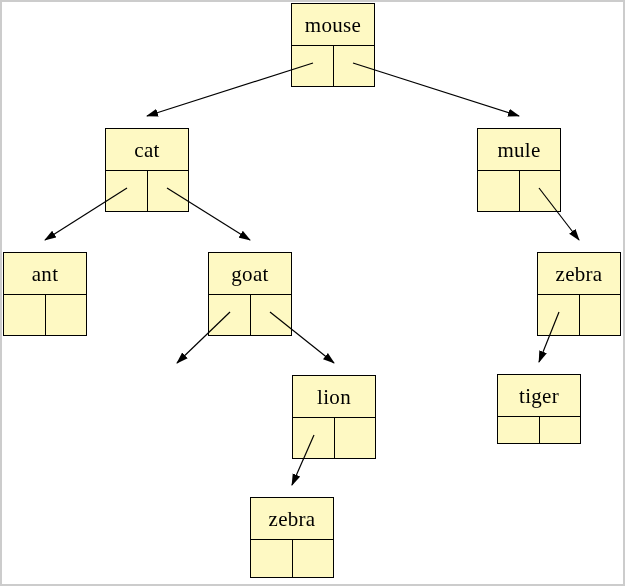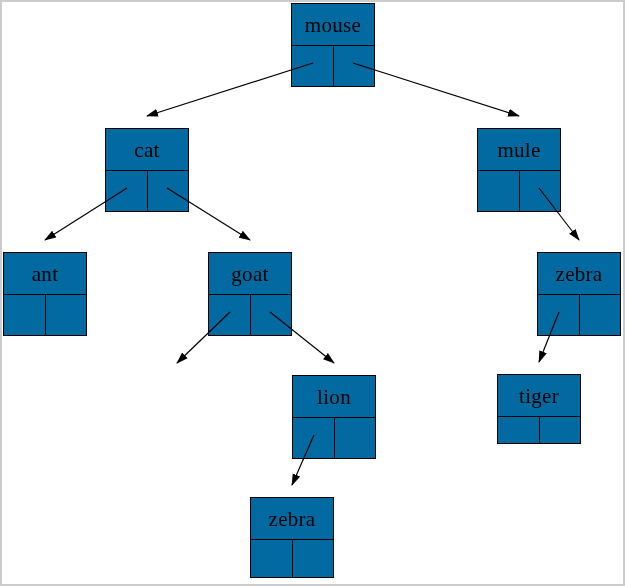--- a/index.html
+++ b/index.html
@@ -30,21 +30,21 @@
   #edges-layer {
     position: absolute;
     inset: 0;
     z-index: 2;
     pointer-events: none;
   }
   .node {
     position: absolute;
     box-sizing: border-box;
     border: 1.6px solid #000000;
-    background: #0369a1;
+    background: #fef9c3;
     display: flex;
     flex-direction: column;
   }
   .node .label {
     box-sizing: border-box;
     border-bottom: 1.4px solid #000000;
     display: flex;
     align-items: center;
     justify-content: center;
     font-size: 21px;

